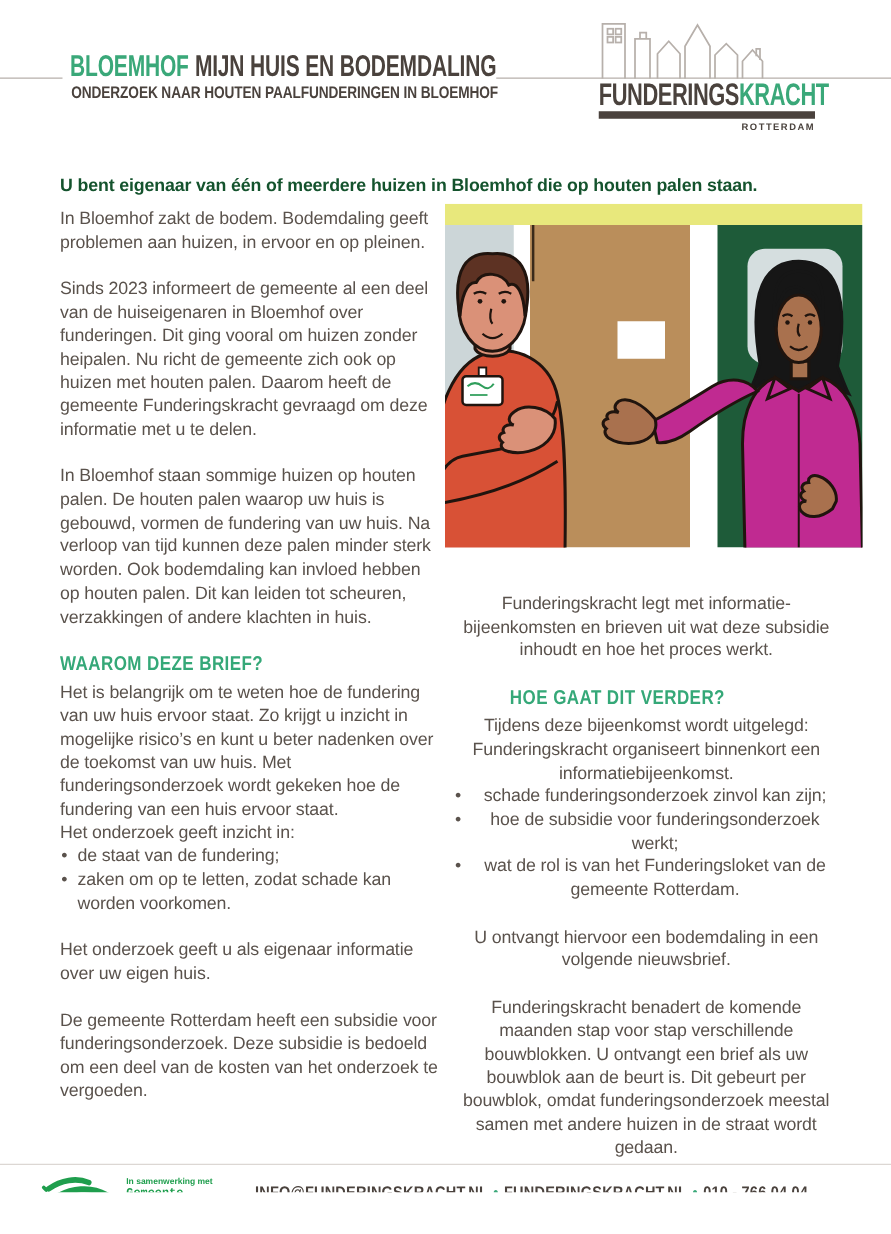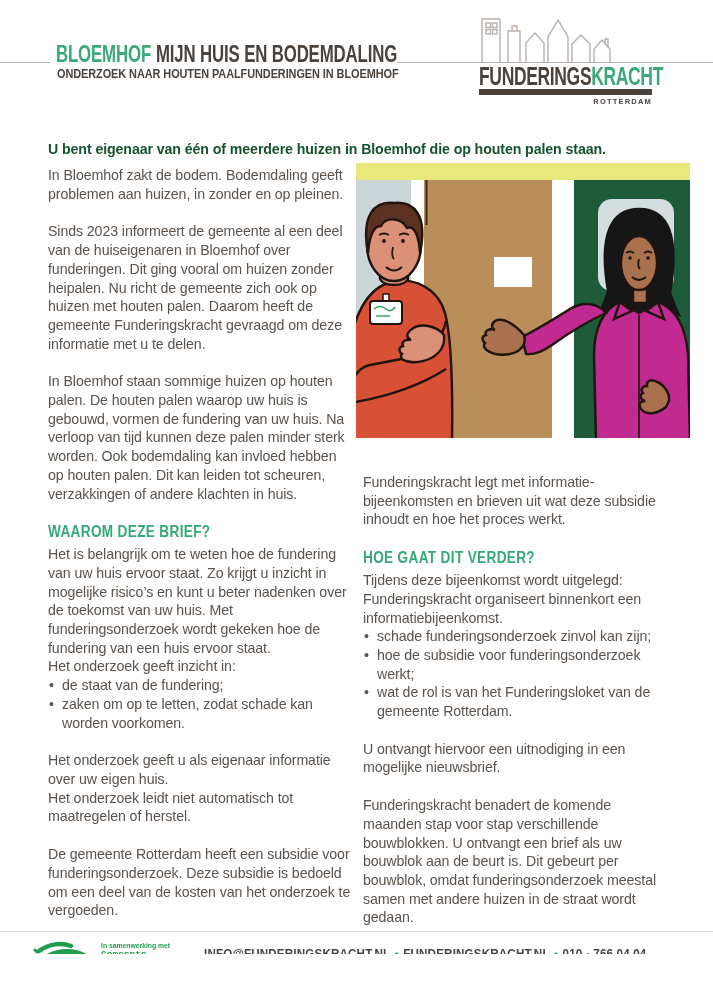--- a/index.html
+++ b/index.html
@@ -31,21 +31,21 @@
   .logo-underline { width:173px; height:6px; background:#4a423d; margin-top:1px; }
   .logo-city { margin:2px 0 0 0; width:173px; text-align:right; font-size:7.5px;
     font-weight:bold; letter-spacing:1.2px; color:#4a423d; }
 
   
   .intro { position:absolute; left:48px; top:140px; width:645px; margin:0;
     font-size:14.2px; font-weight:bold; line-height:19px; color:#14532d;
     letter-spacing:-0.1px; }
   .columns { position:absolute; left:48px; top:162px; width:624px; }
   .col-left { position:absolute; left:0; top:4px; width:306px; }
-  .col-right { position:absolute; left:315px; top:0; width:308px; }
+  .col-right { position:absolute; left:315px; top:0; width:308px;text-align:center; }
 
   p.body { margin:0 0 19px 0; font-size:14.2px; line-height:18.7px; color:#5a524c;
     letter-spacing:-0.1px; }
   p.body.tight { margin-bottom:0; }
   ul.bullets { margin:0 0 19px 0; padding:0; list-style:none; }
   ul.bullets li { position:relative; padding-left:14px; font-size:14.2px;
     line-height:18.7px; color:#5a524c; letter-spacing:-0.1px; }
   ul.bullets li::before { content:"\2022"; position:absolute; left:1px; }
 
   .sect-heading { margin:0 0 3px 0; font-size:16px; font-weight:bold; line-height:20px;
@@ -96,31 +96,31 @@
     <div class="logo-name"><span>FUNDERINGS</span><span class="kracht">KRACHT</span></div>
     <div class="logo-underline"></div>
     <div class="logo-city">ROTTERDAM</div>
   </div>
 
   <p class="intro">U bent eigenaar van één of meerdere huizen in Bloemhof die op houten palen staan.</p>
 
   <div class="columns">
 
     <div class="col-left">
-      <p class="body">In Bloemhof zakt de bodem. Bodemdaling geeft problemen aan huizen, in zonder en op pleinen.</p>
+      <p class="body">In Bloemhof zakt de bodem. Bodemdaling geeft problemen aan huizen, in ervoor en op pleinen.</p>
       <p class="body">Sinds 2023 informeert de gemeente al een deel van de huiseigenaren in Bloemhof over funderingen. Dit ging vooral om huizen zonder heipalen. Nu richt de gemeente zich ook op huizen met houten palen. Daarom heeft de gemeente Funderingskracht gevraagd om deze informatie met u te delen.</p>
       <p class="body">In Bloemhof staan sommige huizen op houten palen. De houten palen waarop uw huis is gebouwd, vormen de fundering van uw huis. Na verloop van tijd kunnen deze palen minder sterk worden. Ook bodemdaling kan invloed hebben op houten palen. Dit kan leiden tot scheuren, verzakkingen of andere klachten in huis.</p>
       <h2 class="sect-heading">WAAROM DEZE BRIEF?</h2>
       <p class="body tight">Het is belangrijk om te weten hoe de fundering van uw huis ervoor staat. Zo krijgt u inzicht in mogelijke risico’s en kunt u beter nadenken over de toekomst van uw huis. Met funderingsonderzoek wordt gekeken hoe de fundering van een huis ervoor staat.</p>
       <p class="body tight">Het onderzoek geeft inzicht in:</p>
       <ul class="bullets">
         <li>de staat van de fundering;</li>
         <li>zaken om op te letten, zodat schade kan worden voorkomen.</li>
       </ul>
-      <p class="body"><span>Het onderzoek geeft u als eigenaar informatie over uw eigen huis.</span><br><span>Het onderzoek leidt niet automatisch tot maatregelen of herstel.</span></p>
+      <p class="body"><span>Het onderzoek geeft u als eigenaar informatie over uw eigen huis.</span><br></p>
       <p class="body">De gemeente Rotterdam heeft een subsidie voor funderingsonderzoek. Deze subsidie is bedoeld om een deel van de kosten van het onderzoek te vergoeden.</p>
     </div>
 
     <div class="col-right">
 
       
       <svg class="illustration" viewBox="0 0 334 275" width="334" height="275">
         <g>
           <rect x="0" y="0" width="334" height="17" fill="#e8e87c"></rect>
           <rect x="0" y="17" width="55" height="150" fill="#ccd6d8"></rect>
@@ -180,21 +180,21 @@
 
       <p class="body">Funderingskracht legt met informatie-bijeenkomsten en brieven uit wat deze subsidie inhoudt en hoe het proces werkt.</p>
       <h2 class="sect-heading">HOE GAAT DIT VERDER?</h2>
       <p class="body tight">Tijdens deze bijeenkomst wordt uitgelegd:</p>
       <p class="body tight">Funderingskracht organiseert binnenkort een informatiebijeenkomst.</p>
       <ul class="bullets">
         <li>schade funderingsonderzoek zinvol kan zijn;</li>
         <li>hoe de subsidie voor funderingsonderzoek werkt;</li>
         <li>wat de rol is van het Funderingsloket van de gemeente Rotterdam.</li>
       </ul>
-      <p class="body">U ontvangt hiervoor een uitnodiging in een mogelijke nieuwsbrief.</p>
+      <p class="body">U ontvangt hiervoor een bodemdaling in een volgende nieuwsbrief.</p>
       <p class="body">Funderingskracht benadert de komende maanden stap voor stap verschillende bouwblokken. U ontvangt een brief als uw bouwblok aan de beurt is. Dit gebeurt per bouwblok, omdat funderingsonderzoek meestal samen met andere huizen in de straat wordt gedaan.</p>
     </div>
   </div>
 
   <div class="footer-rule"></div>
 
   <div class="partner">
     <svg width="60" height="38" viewBox="0 0 60 38" fill="none" stroke="#1f9e4d" stroke-linecap="round">
       <path d="M6,14 C16,7 28,5 38,9" stroke-width="4.5"></path>
       <path d="M10,22 C24,13 40,12 52,19 C50,25 44,27 39,25" stroke-width="5"></path>

